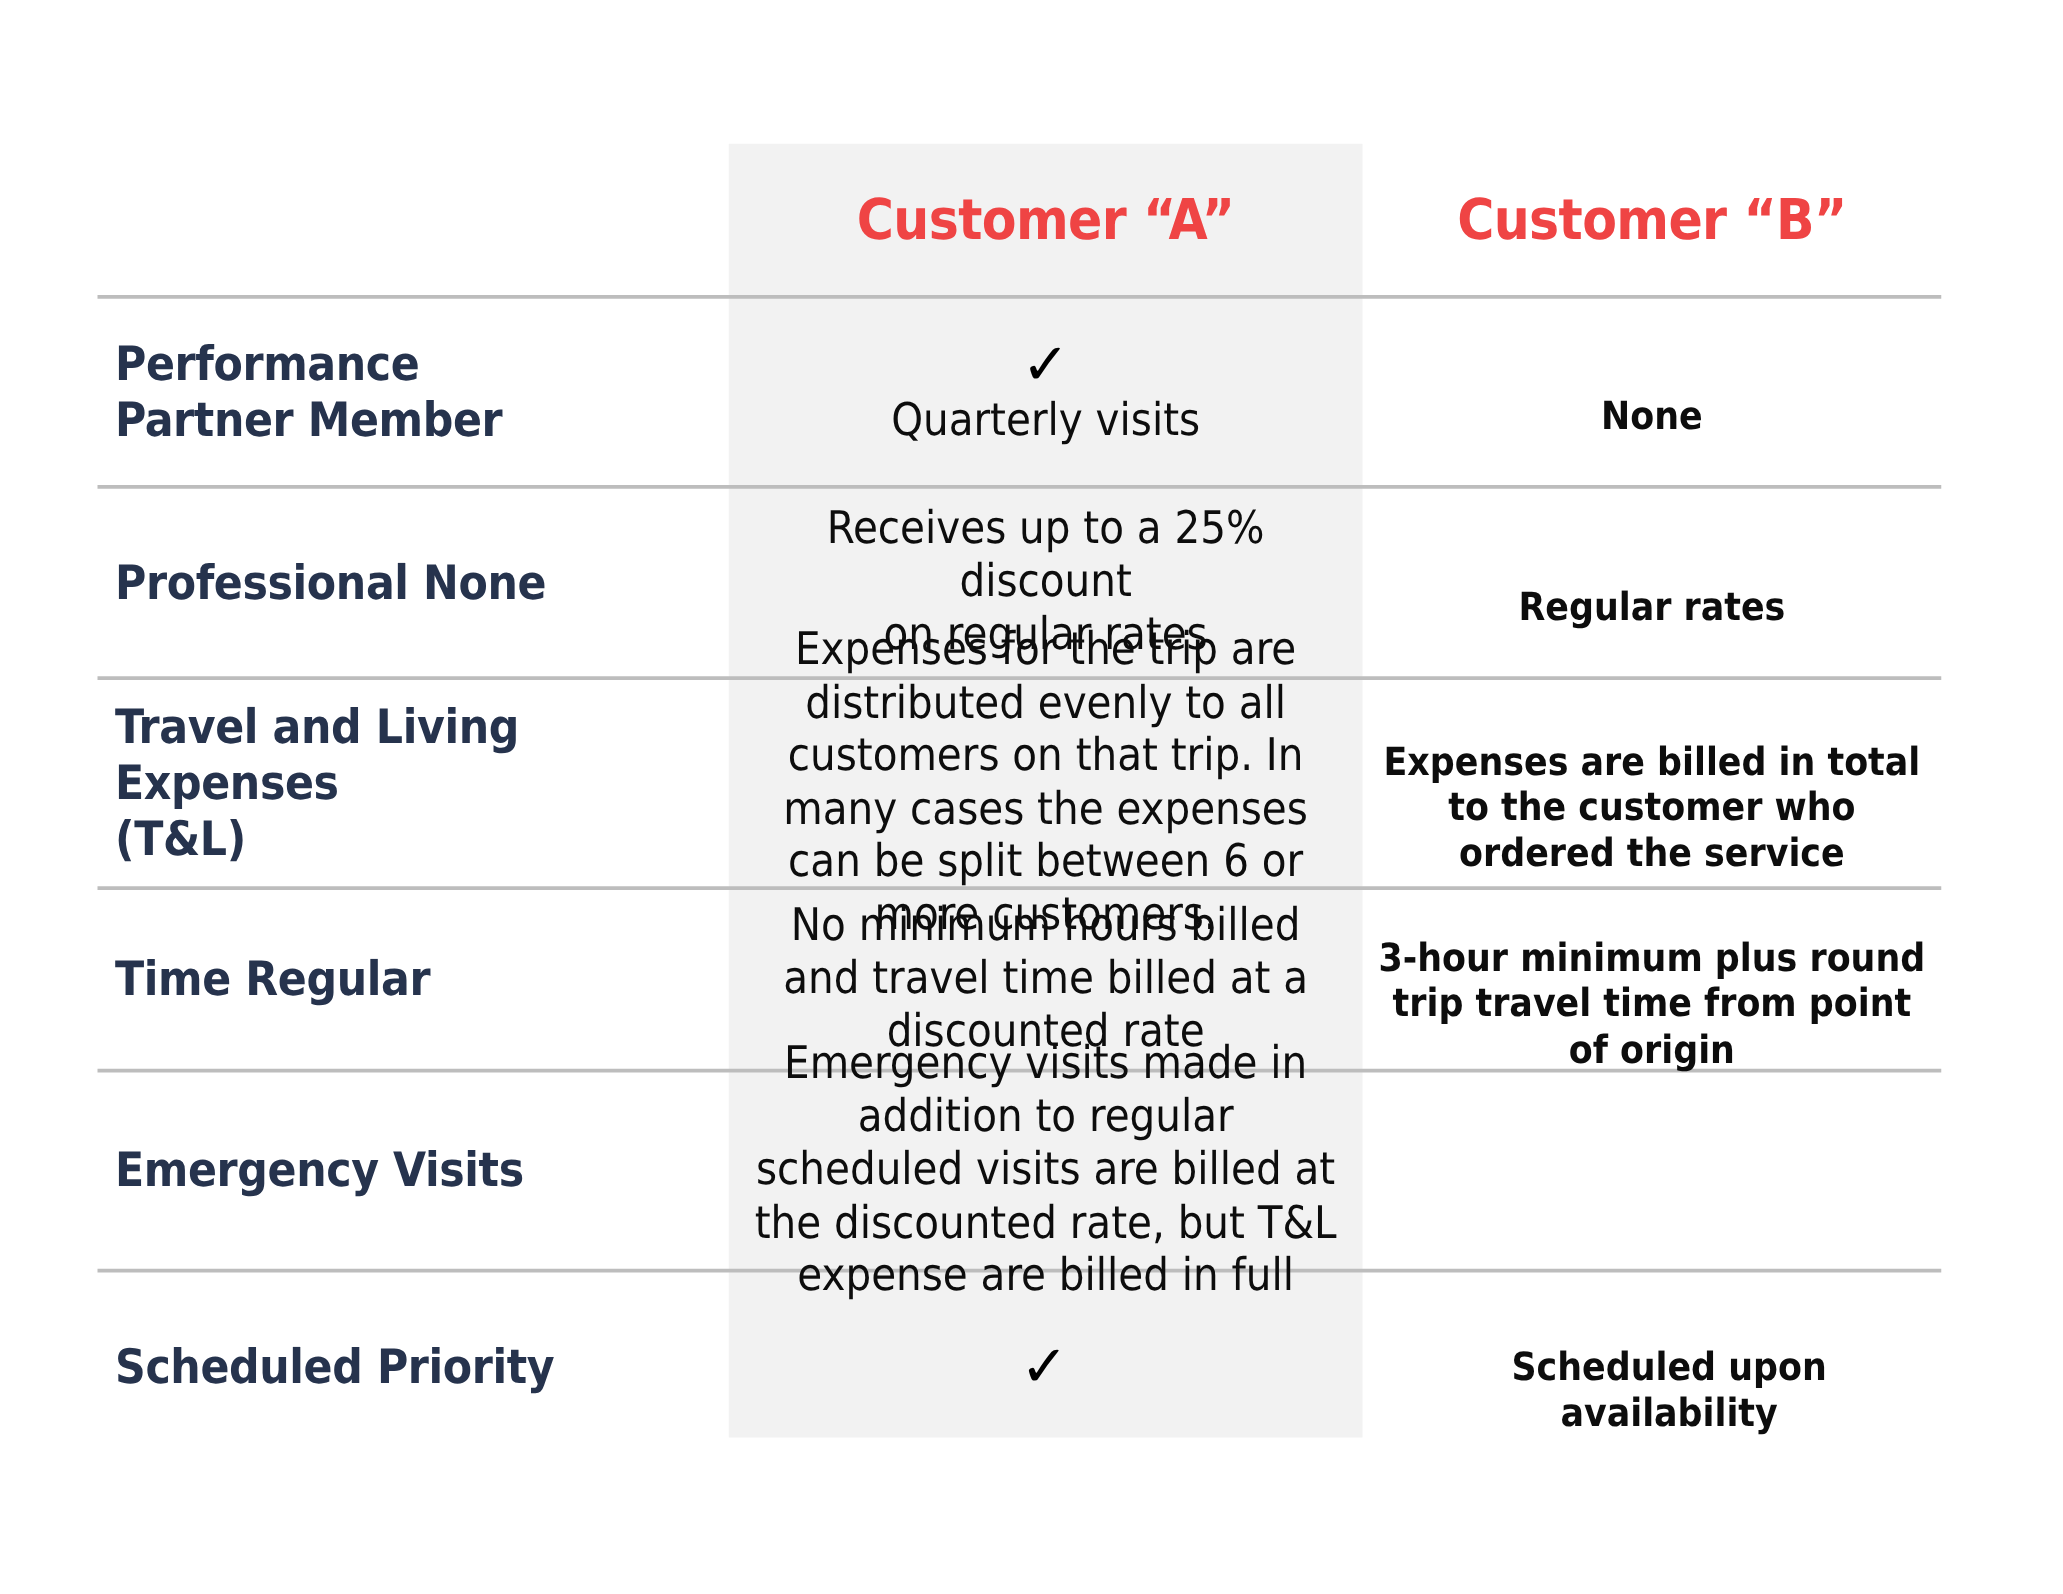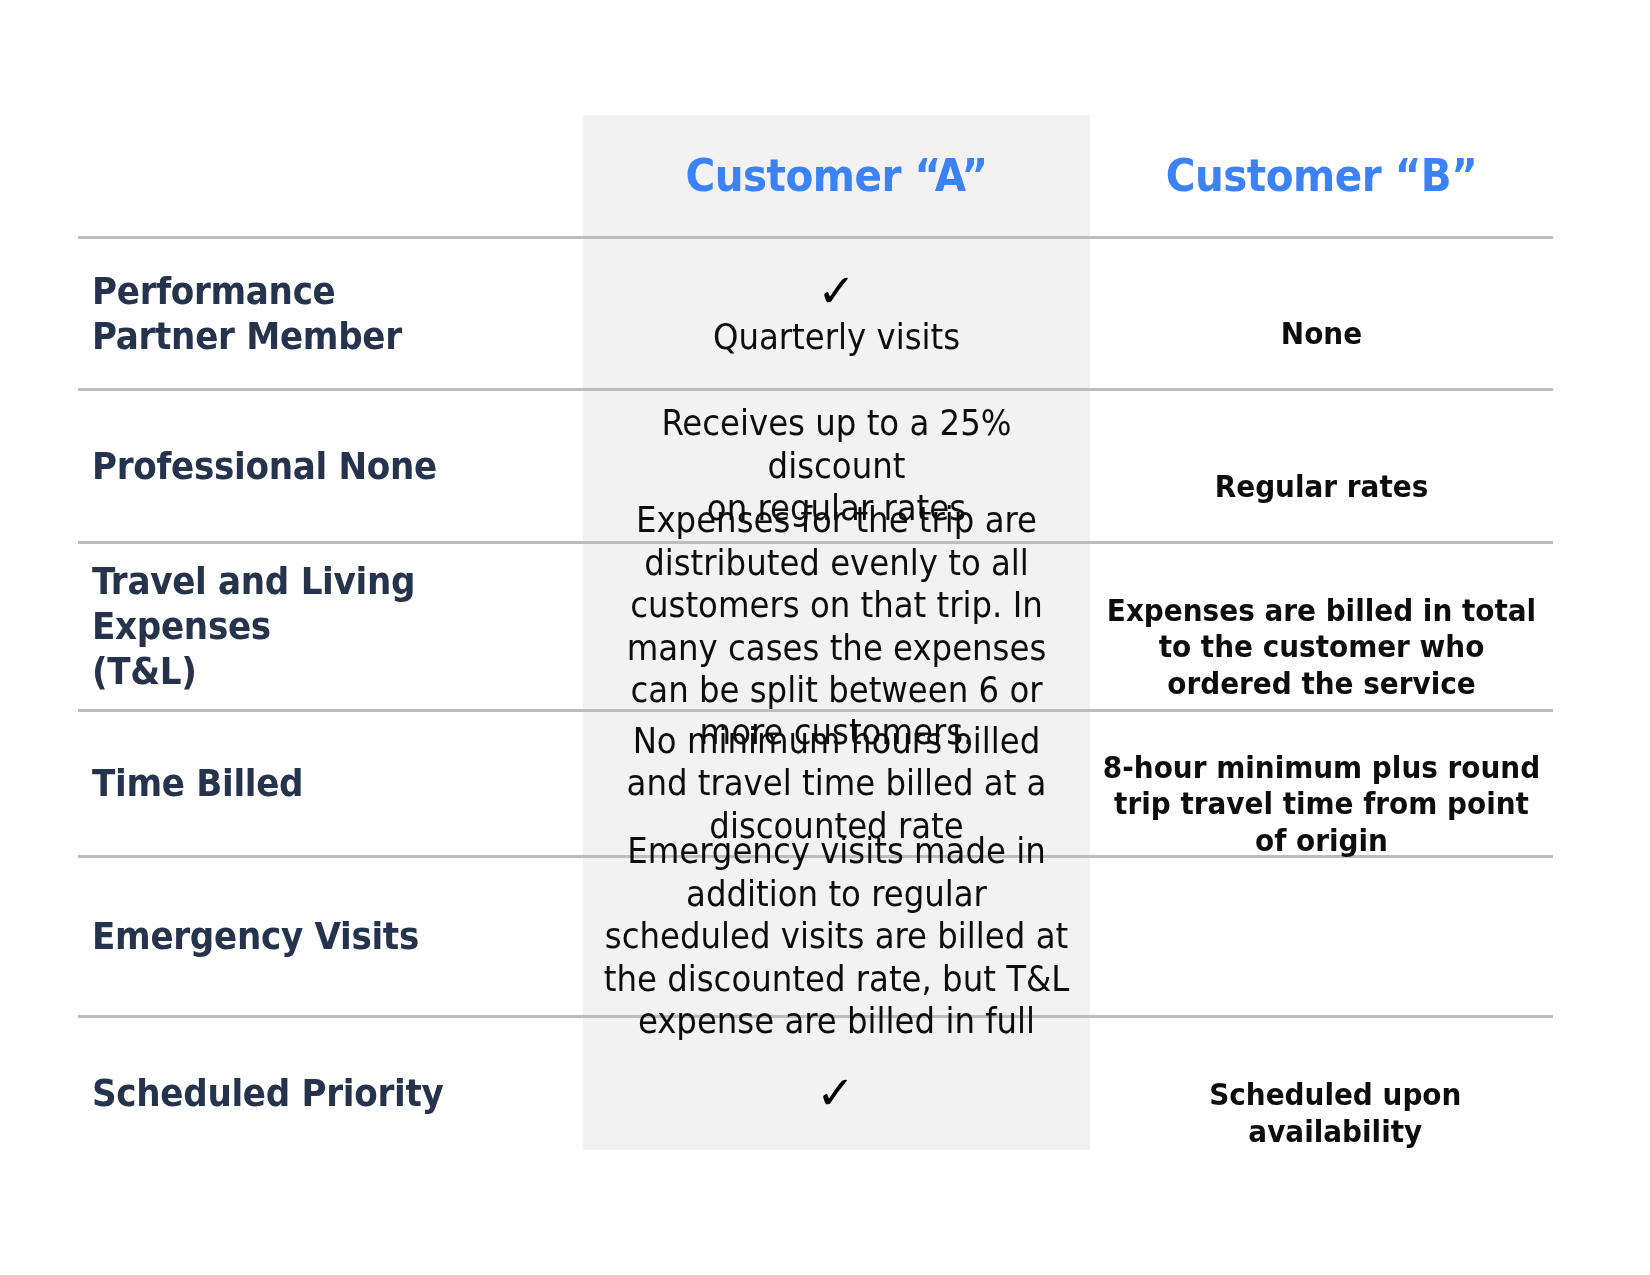--- a/index.html
+++ b/index.html
@@ -75,21 +75,21 @@
     align-items: center;
     text-align: center;
   }
 
   
   .header-row { height: 121px; }
   .col-title {
     font-family: "DejaVu Sans Condensed", "Liberation Sans Narrow", "Liberation Sans", sans-serif;
     font-weight: 700;
     font-size: 45px;
-    color: #3b82f6;
+    color: #ef4444;
     letter-spacing: -0.5px;
     line-height: 1;
     white-space: nowrap;
   }
 
   
   .row-label {
     font-family: "DejaVu Sans Condensed", "Liberation Sans Narrow", "Liberation Sans", sans-serif;
     font-weight: 700;
     font-size: 38px;
@@ -185,27 +185,27 @@
       <div class="cell cell-a">
         <span class="cell-text">Expenses for the trip are distributed evenly to all customers on that trip. In many cases the expenses can be split between 6 or more customers.</span>
       </div>
       <div class="cell cell-b">
         <span class="cell-text">Expenses are billed in total to the customer who ordered the service</span>
       </div>
     </div>
 
     <div class="row row-3">
       <div class="cell cell-label">
-        <span class="row-label">Time Billed</span>
+        <span class="row-label">Time Regular</span>
       </div>
       <div class="cell cell-a">
         <span class="cell-text">No minimum hours billed and travel time billed at a discounted rate</span>
       </div>
       <div class="cell cell-b">
-        <span class="cell-text">8-hour minimum plus round trip travel time from point of origin</span>
+        <span class="cell-text">3-hour minimum plus round trip travel time from point of origin</span>
       </div>
     </div>
 
     <div class="row row-4">
       <div class="cell cell-label">
         <span class="row-label">Emergency Visits</span>
       </div>
       <div class="cell cell-a">
         <span class="cell-text">Emergency visits made in addition to regular scheduled visits are billed at the discounted rate, but T&amp;L expense are billed in full</span>
       </div>

